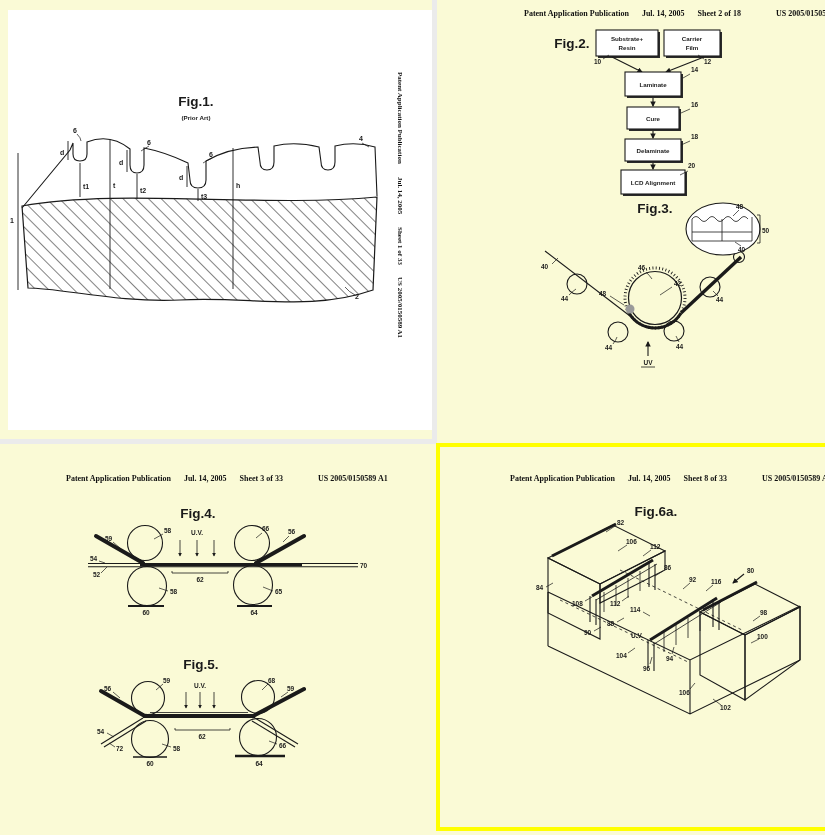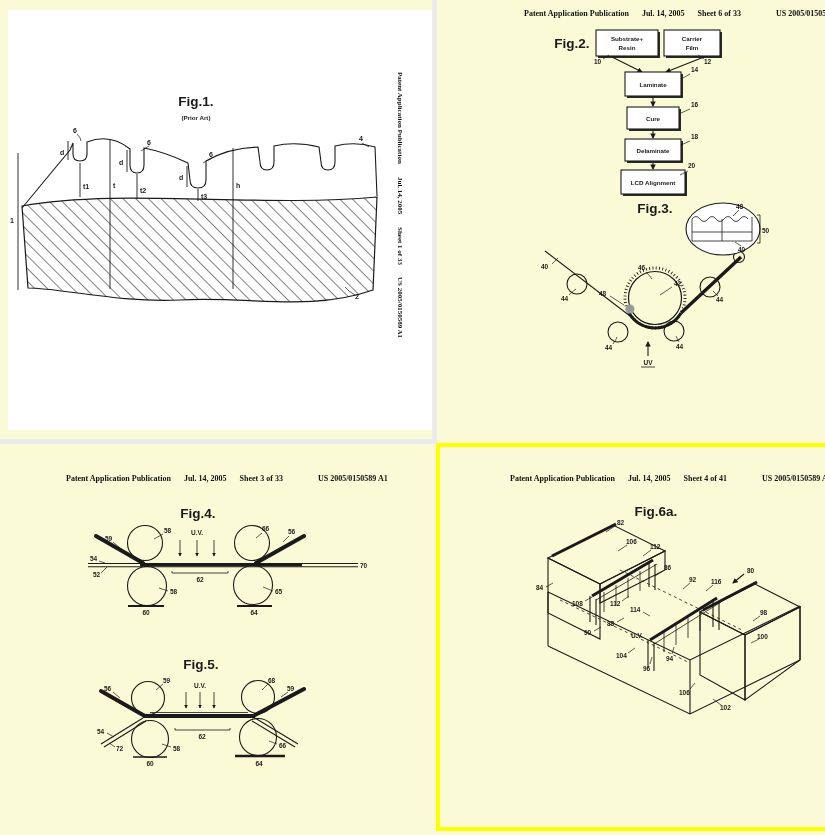--- a/index.html
+++ b/index.html
@@ -358,34 +358,34 @@
       <text class="ref6" x="679" y="695">106</text>
       <path class="lead" d="M721,705 L713,699"></path>
       <text class="ref6" x="720" y="710">102</text>
     </g>
   </svg>
 
   <div class="page" style="left:452px;top:0;width:373px;height:441px;z-index:-1;"></div>
   <div class="hdr" style="left:524px;top:9px;">
     <span>Patent Application Publication</span>
     <span>Jul. 14, 2005</span>
-    <span>Sheet 6 of 33</span>
+    <span>Sheet 2 of 18</span>
     <span class="pat">US 2005/0150589 A1</span>
   </div>
 
   <div class="page" style="left:27px;top:445px;width:358px;height:390px;z-index:-1;"></div>
   <div class="hdr" style="left:66px;top:474px;">
     <span>Patent Application Publication</span>
     <span>Jul. 14, 2005</span>
     <span>Sheet 3 of 33</span>
     <span class="pat">US 2005/0150589 A1</span>
   </div>
 
   <div class="hl-border" style="left:436px;top:443px;width:392px;height:380px;"></div>
   <div class="page" style="left:483px;top:452px;width:342px;height:368px;z-index:-1;"></div>
   <div class="hdr" style="left:510px;top:474px;">
     <span>Patent Application Publication</span>
     <span>Jul. 14, 2005</span>
-    <span>Sheet 4 of 41</span>
+    <span>Sheet 8 of 33</span>
     <span class="pat">US 2005/0150589 A1</span>
   </div>
 
 </div>
 
 </body></html>

